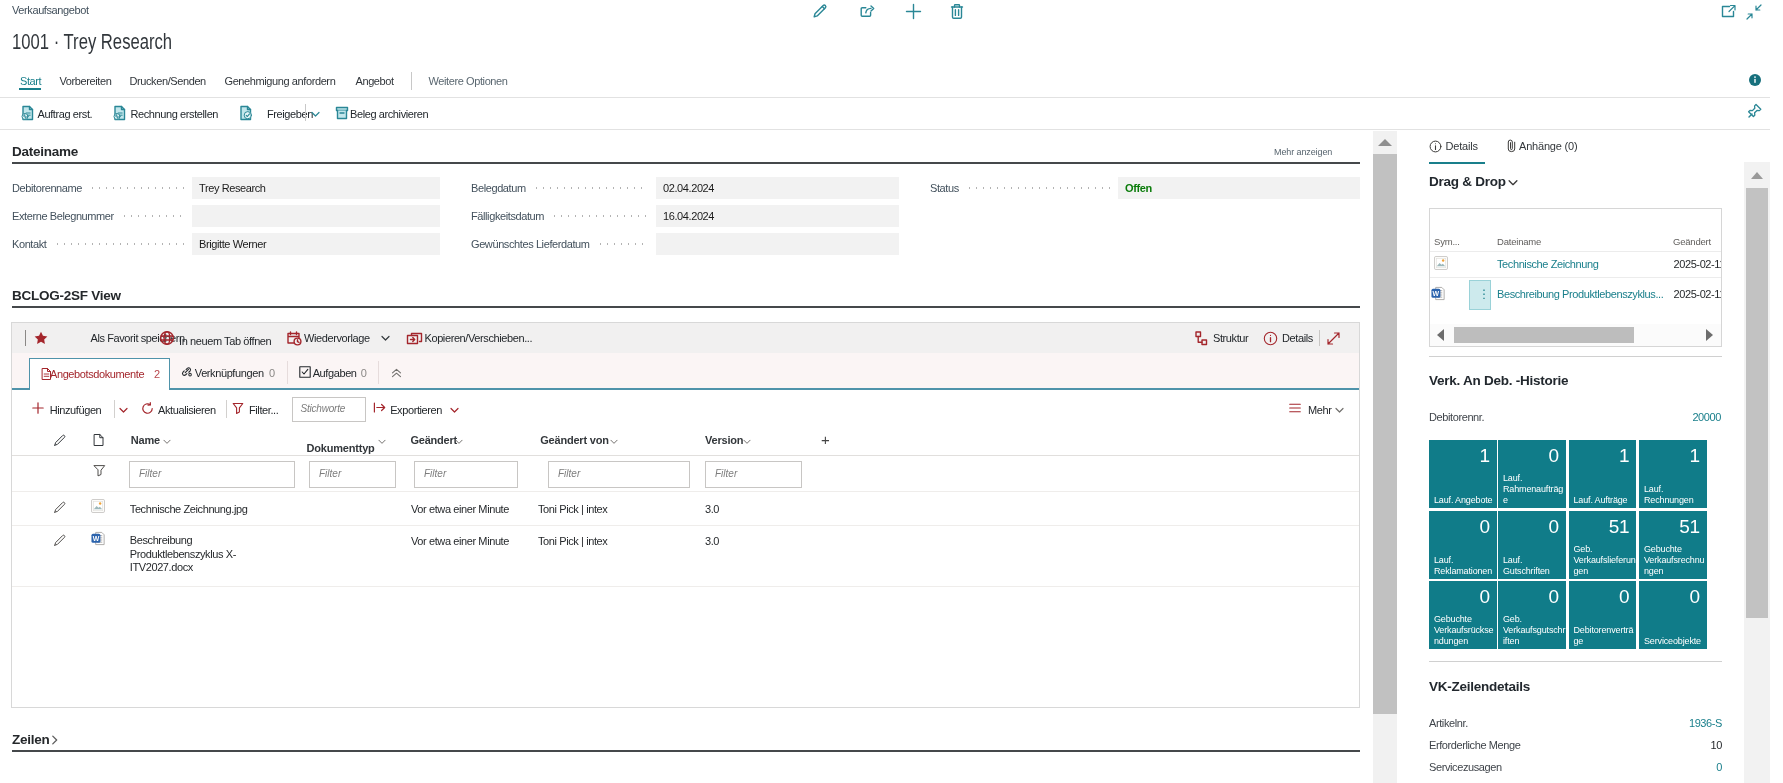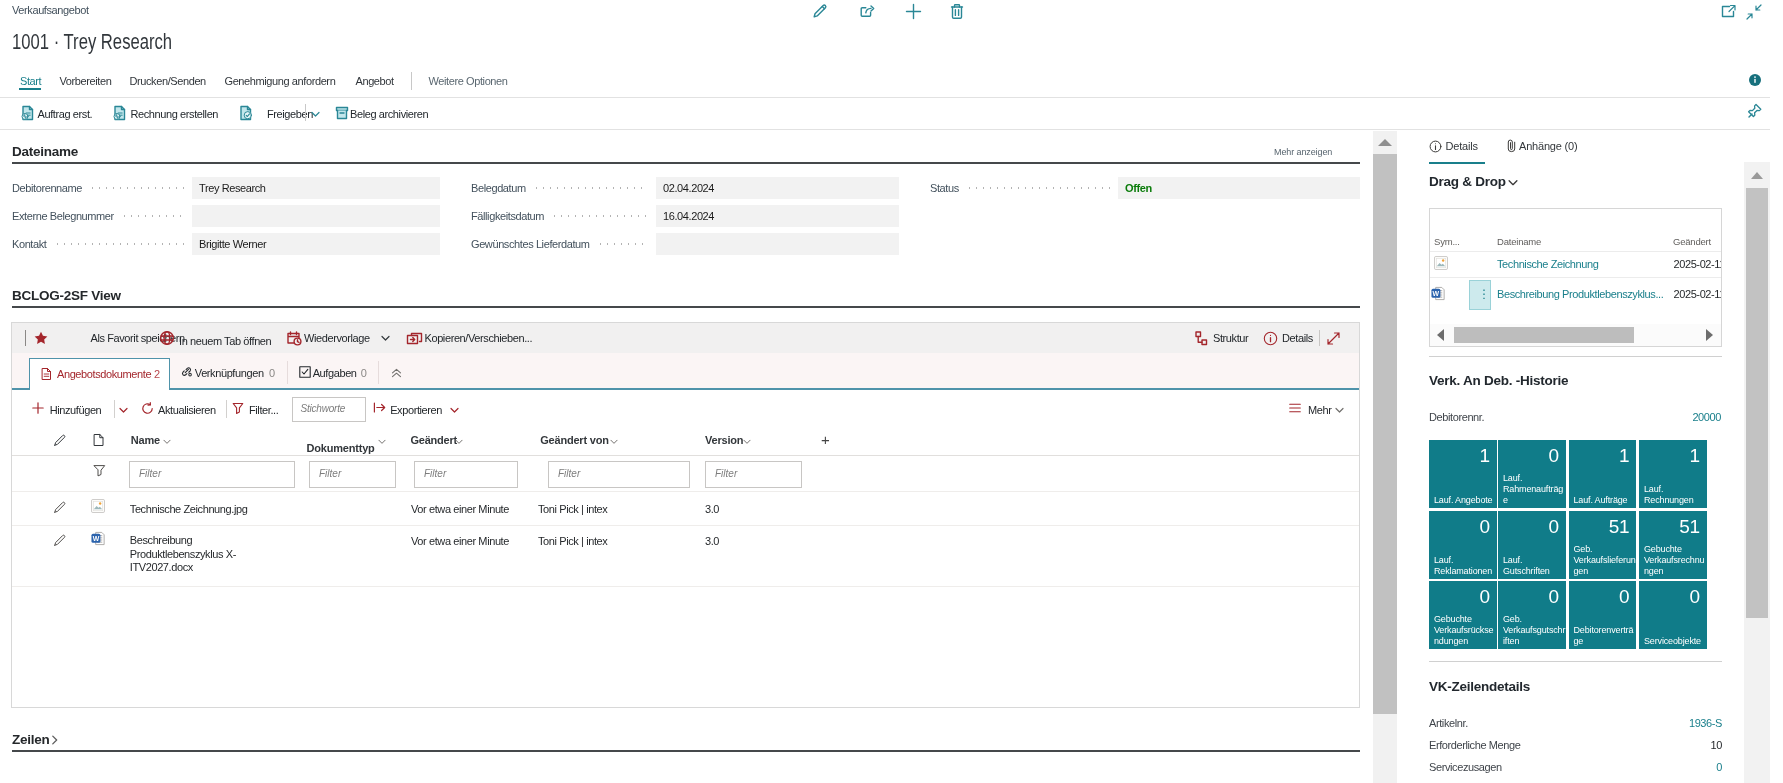--- a/index.html
+++ b/index.html
@@ -286,21 +286,21 @@
       </svg>
     </span>
   <div class="abs" style="left:17px;top:35px;width:141px;height:32px;background:#fff;border:1.5px solid #4f93aa;border-bottom:none;">
     <span class="abs red" id="ic-docred" style="left:11px;top:8px;">
         <svg width="11" height="14" viewBox="0 0 11 14" fill="none" stroke="currentColor" stroke-width="1.4" stroke-linecap="round" stroke-linejoin="round">
           <path d="M1.5 1.5 H6.5 L9.5 4.5 V12.5 H1.5 Z" stroke-width="1"></path>
           <path d="M6.5 1.5 V4.5 H9.5" stroke-width="1"></path>
           <path d="M3.2 7 H7.8 M3.2 9.3 H7.8" stroke-width="0.9"></path>
         </svg>
       </span>
-    <span class="abs s11" style="left:27px;top:9px;color:#a4262c;">Angebotsdokumente</span>
+    <span class="abs s11" style="left:20px;top:9px;color:#a4262c;">Angebotsdokumente</span>
     <span class="abs s11" style="left:124px;top:9px;color:#b8474d;">2</span>
   </div>
 
   <div class="abs s11" style="left:0;top:69px;width:1347px;height:34px;background:#fff;color:#23272b;">
     <span class="abs red" id="ic-plus2" style="left:20.3px;top:10px;">
         <svg width="12" height="12" viewBox="0 0 12 12" fill="none" stroke="currentColor" stroke-width="1.4" stroke-linecap="round" stroke-linejoin="round">
           <path d="M6 0.8 V11.2 M0.8 6 H11.2" stroke-width="1.2"></path>
         </svg>
       </span>
     <span class="abs" style="left:37.7px;top:12px;">Hinzufügen</span>

